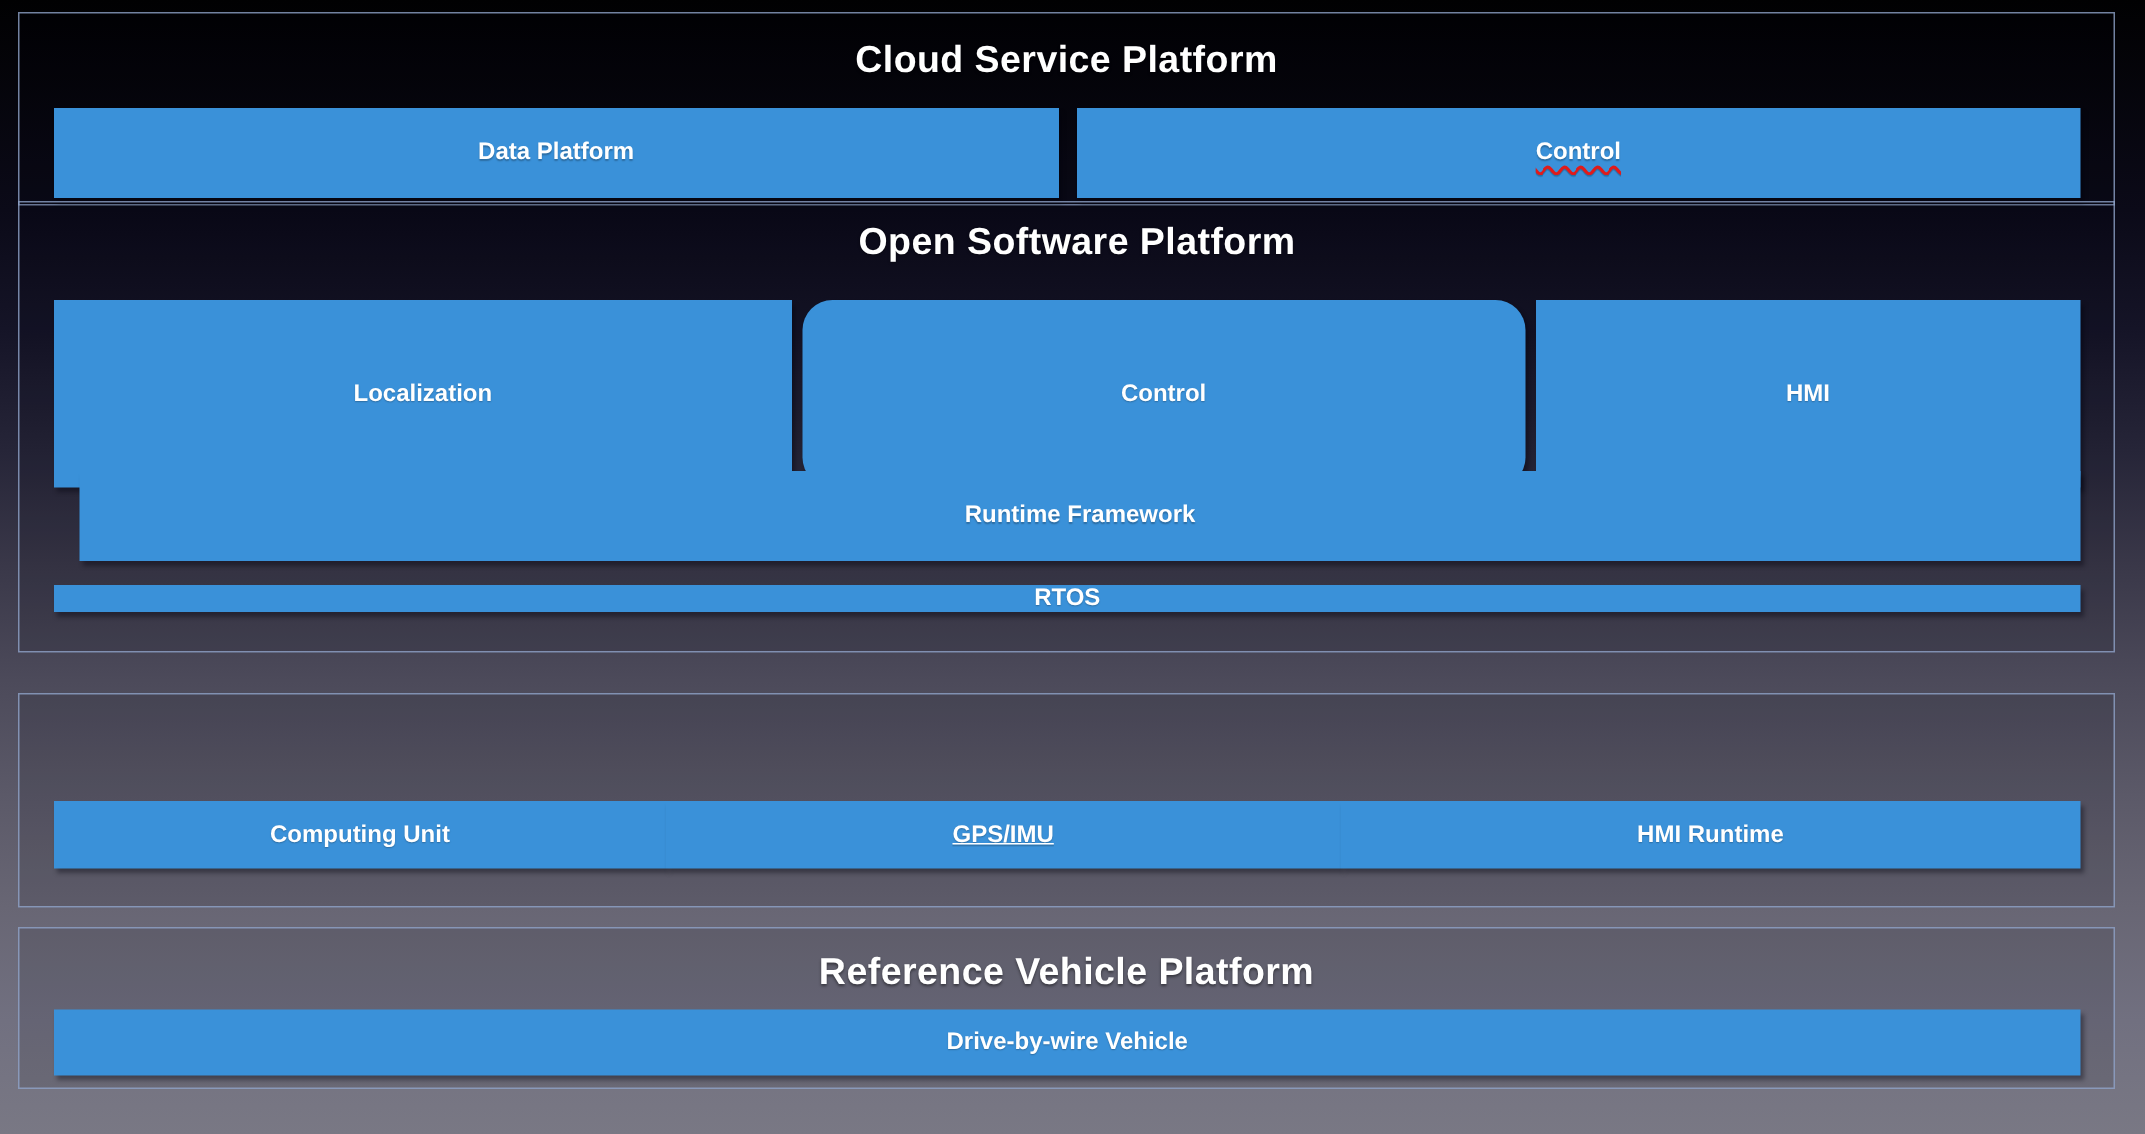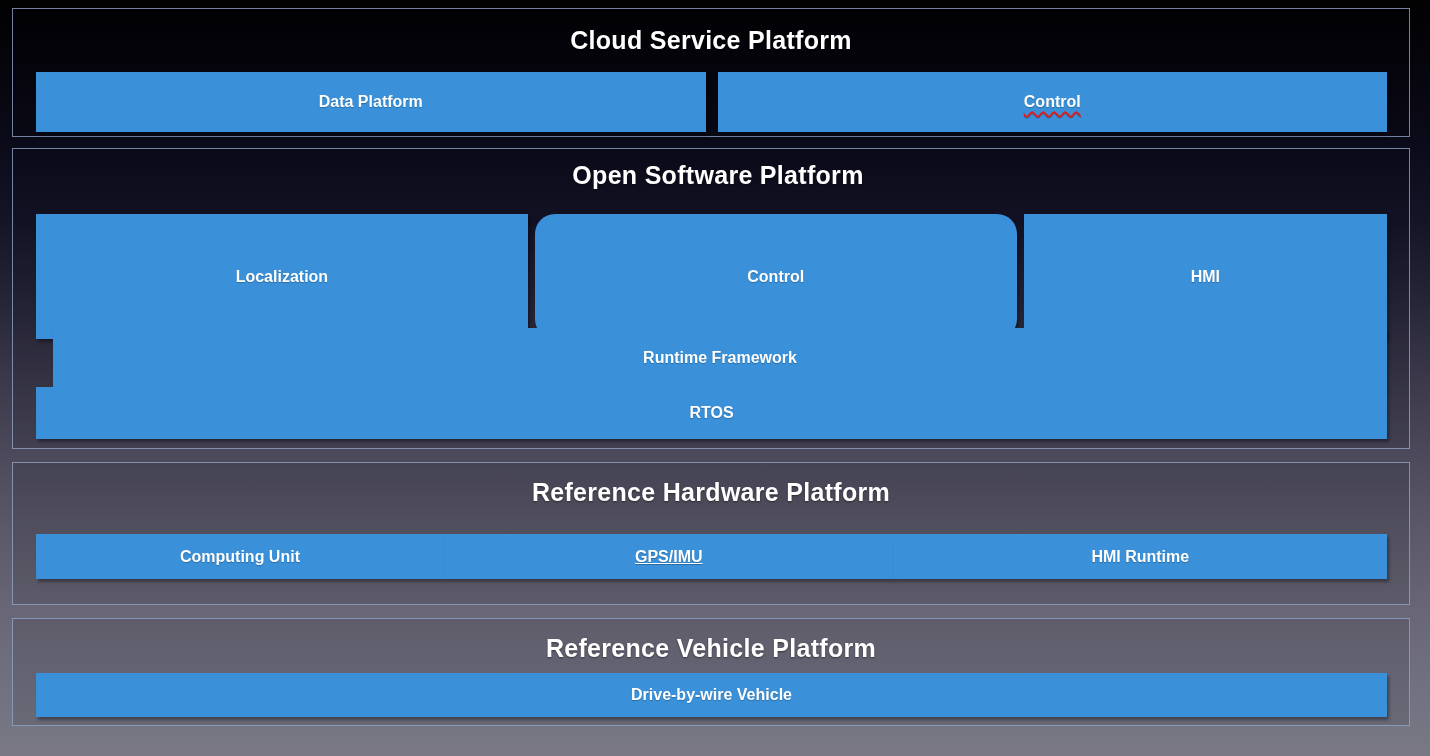--- a/index.html
+++ b/index.html
@@ -27,21 +27,21 @@
   }
   .panel {
     position: absolute;
     left: 12px;
     width: 1398px;
     border: 1.5px solid rgba(146, 166, 205, 0.78);
     box-sizing: border-box;
     background: rgba(4, 4, 10, 0.10);
   }
   .panel-1 { top: 8px;   height: 129px; }
-  .panel-2 { top: 148px; height: 301px; padding-left: 14px; }
+  .panel-2 { top: 134px; height: 301px; padding-left: 14px; }
   .panel-3 { top: 462px; height: 143px; }
   .panel-4 { top: 618px; height: 108px; }
 
   .panel-title {
     margin: 0;
     padding-top: 15px;
     text-align: center;
     color: #ffffff;
     font-size: 25px;
     font-weight: 700;
@@ -53,21 +53,21 @@
 
   .row {
     position: absolute;
     left: 23px;
     right: 22px;
     display: flex;
   }
   .row-s1       { top: 63px;  height: 60px;  gap: 12px; }
   .row-s2-main  { top: 65px;  height: 125px; gap: 7px;  }
   .row-s2-rtf   { top: 179px; height: 60px; margin-left: 17px;  }
-  .row-s2-rtos  { top: 238px; height: 52px;  }
+  .row-s2-rtos  { top: 238px; height: 52px; align-items: center;  }
   .row-s3       { top: 71px;  height: 45px;  }
   .row-s4       { top: 54px;  height: 44px;  }
 
   .box {
     background: #3a91d9;
     box-shadow: 2px 3px 3px rgba(0, 0, 12, 0.38);
     color: #ffffff;
     font-size: 16px;
     font-weight: 700;
     display: flex;
@@ -128,21 +128,20 @@
       </div>
     </div>
     <div class="row row-s2-rtos">
       <div class="box">
         <span>RTOS</span>
       </div>
     </div>
   </section>
 
   <section class="panel panel-3">
-    <h2 class="panel-title">Reference Hardware Platform</h2>
     <div class="row row-s3">
       <div class="box b-computing">
         <span>Computing Unit</span>
       </div>
       <div class="box b-gpsimu">
         <span>GPS/IMU</span>
       </div>
       <div class="box b-hmidevice">
         <span>HMI Runtime</span>
       </div>

